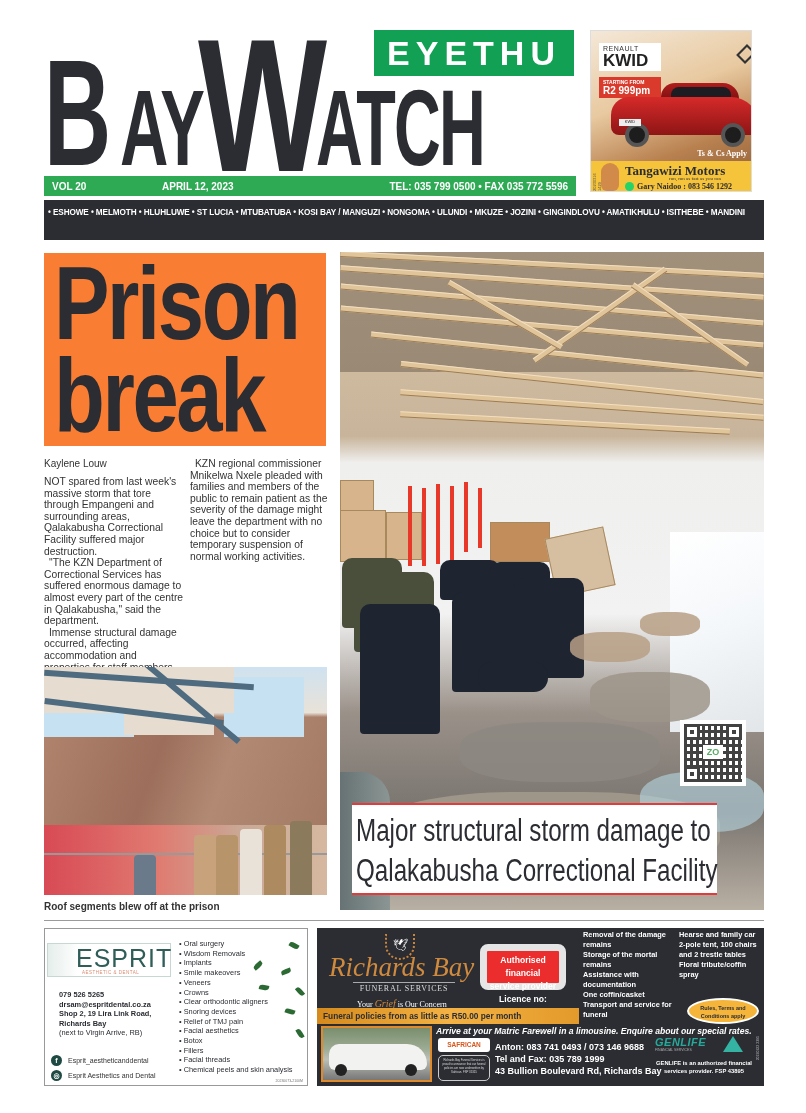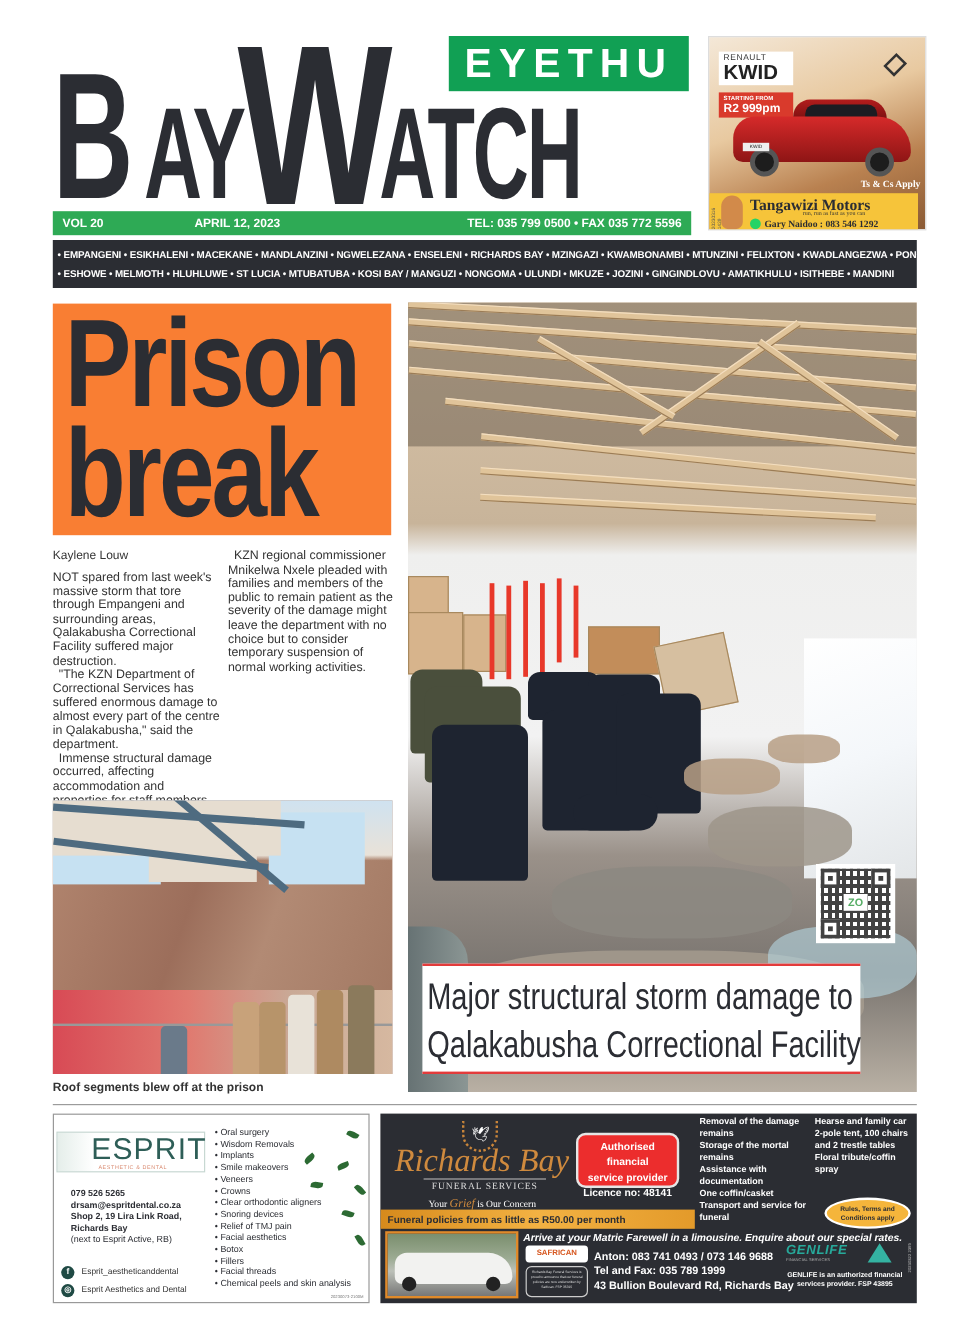--- a/index.html
+++ b/index.html
@@ -13,21 +13,21 @@
   .logo-AY { font-size: 108px; position: absolute; left: 76px; top: 46px; }
   .logo-W { font-size: 190px; position: absolute; left: 154px; top: -18px; transform: scaleX(0.72); }
   .logo-ATCH { font-size: 108px; position: absolute; left: 272px; top: 46px; transform: scaleX(0.6); }
   .eyethu { position: absolute; left: 330px; top: 2px; width: 200px; height: 46px; background: #11a054; color: #ffffff; font-weight: 700; font-size: 34px; letter-spacing: 6px; text-align: center; line-height: 46px; }
   .dateline { position: absolute; left: 0; top: 148px; width: 532px; height: 20px; background: #2eaa55; color: #ffffff; font-size: 10px; font-weight: 700; display: flex; align-items: center; padding: 0 8px; }
   .dateline .vol { width: 110px; }
   .dateline .date { flex: 1; }
   .dateline .tel { text-align: right; }
 
   
-  .kwid-ad { position: absolute; left: 590px; top: 30px; width: 182px; height: 162px; background: linear-gradient(160deg, #f4e8d8 0%, #e8c9a0 40%, #b98150 70%, #8a5a34 100%); overflow: hidden; border: 1px solid #ddd; }
+  .kwid-ad { position: absolute; left: 590px; top: 30px; width: 162px; height: 162px; background: linear-gradient(160deg, #f4e8d8 0%, #e8c9a0 40%, #b98150 70%, #8a5a34 100%); overflow: hidden; border: 1px solid #ddd; }
   .kwid-brand-box { position: absolute; left: 8px; top: 12px; width: 62px; background: #fff; padding: 2px 4px; }
   .kwid-renault { font-size: 7px; color: #333; letter-spacing: 0.5px; }
   .kwid-model { font-size: 17px; font-weight: 700; color: #222; line-height: 1; }
   .kwid-price-box { position: absolute; left: 8px; top: 46px; width: 62px; background: #d93a2c; color: #fff; padding: 2px 4px; }
   .kwid-starting { font-size: 5px; font-weight: 700; }
   .kwid-price { font-size: 10px; font-weight: 700; }
   .kwid-logo { position: absolute; left: 146px; top: 12px; width: 18px; height: 22px; border: 3px solid #333; transform: rotate(45deg) scale(0.7); }
   .kwid-car { position: absolute; left: 20px; top: 52px; width: 150px; height: 66px; }
   .kwid-car .body { position: absolute; left: 0; top: 14px; width: 148px; height: 38px; background: linear-gradient(180deg, #d62a2a, #8e1515); border-radius: 18px 28px 8px 8px; }
   .kwid-car .roof { position: absolute; left: 50px; top: 0; width: 78px; height: 22px; background: linear-gradient(180deg, #b21c1c, #6b0d0d); border-radius: 14px 16px 0 0; }
@@ -116,21 +116,21 @@
 
   
   .funeral { position: absolute; left: 317px; top: 928px; width: 447px; height: 158px; background: #2b2d33; color: #fff; overflow: hidden; }
   .fn-logo { position: absolute; left: 10px; top: 4px; width: 148px; height: 76px; }
   .fn-wreath { position: absolute; left: 58px; top: 2px; width: 30px; height: 26px; border: 2px dotted #c9853a; border-top: none; border-radius: 0 0 20px 20px; }
   .fn-dove { position: absolute; left: 66px; top: 6px; color: #fff; font-size: 12px; }
   .fn-script { position: absolute; left: 2px; top: 20px; font-family: "Liberation Serif", serif; font-style: italic; font-size: 27px; color: #cf8a3e; white-space: nowrap; }
   .fn-services { position: absolute; left: 26px; top: 50px; width: 102px; font-family: "Liberation Serif", serif; font-size: 8px; color: #ddd; letter-spacing: 0.8px; border-top: 1px solid #aaa; padding-top: 1px; text-align: center; }
   .fn-tag { position: absolute; left: 30px; top: 66px; font-family: "Liberation Serif", serif; font-size: 8px; color: #fff; }
   .fn-tag i { color: #cf8a3e; font-size: 10px; }
-  .fn-badge { position: absolute; left: 163px; top: 16px; width: 86px; height: 46px; background: #ec2d2d; border: 2px solid #e5e5e5; border-radius: 8px; font-size: 8.6px; font-weight: 700; line-height: 13px; text-align: center; padding-top: 3px; }
+  .fn-badge { position: absolute; left: 163px; top: 16px; width: 86px; height: 46px; background: #ec2d2d; border: 7px solid #e5e5e5; border-radius: 8px; font-size: 8.6px; font-weight: 700; line-height: 13px; text-align: center; padding-top: 3px; }
   .fn-bar { position: absolute; left: 0; top: 80px; width: 262px; height: 16px; background: linear-gradient(90deg, #d68a1c, #f3b243 50%, #e39a2a); color: #2b2d33; font-size: 8.3px; font-weight: 700; line-height: 16px; padding-left: 6px; white-space: nowrap; }
   .fn-list { position: absolute; top: 2px; font-size: 7.4px; font-weight: 700; line-height: 10px; color: #fff; }
   .fn-list1 { left: 266px; width: 92px; }
   .fn-list2 { left: 362px; width: 84px; }
   .fn-rules { position: absolute; left: 370px; top: 70px; width: 72px; height: 26px; background: #f5b53b; border: 2px solid #fff; border-radius: 50%; color: #2b2d33; font-size: 5.5px; font-weight: 700; text-align: center; line-height: 8px; padding-top: 4px; }
   .fn-farewell { position: absolute; left: 119px; top: 98px; font-size: 8.6px; font-weight: 700; font-style: italic; color: #fff; white-space: nowrap; }
   .fn-limo { position: absolute; left: 4px; top: 98px; width: 111px; height: 56px; border: 2px solid #e08a2a; background: linear-gradient(180deg, #7a8e6d 0%, #9cab93 40%, #bcc0b8 60%, #777 100%); overflow: hidden; }
   .fn-limo .car { position: absolute; left: 6px; top: 16px; width: 98px; height: 26px; background: #f2f2f0; border-radius: 10px 20px 6px 6px; }
   .fn-limo .w1, .fn-limo .w2 { position: absolute; top: 36px; width: 12px; height: 12px; border-radius: 50%; background: #222; }
   .fn-limo .w1 { left: 12px; } .fn-limo .w2 { left: 82px; }
@@ -185,21 +185,20 @@
     <div class="kwid-slogan">run, run as fast as you can</div>
     <div class="kwid-contact">
       <span class="wa-icon"></span>
       <span>Gary Naidoo : 083 546 1292</span>
     </div>
   </div>
   <div class="kwid-code">20230316 1429</div>
 </div>
 
 <div class="towns">
-  <div>• EMPANGENI • ESIKHALENI • MACEKANE • MANDLANZINI • NGWELEZANA • ENSELENI • RICHARDS BAY • MZINGAZI • KWAMBONAMBI •  MTUNZINI • FELIXTON • KWADLANGEZWA • PONGOLA</div>
   <div>• ESHOWE • MELMOTH • HLUHLUWE • ST LUCIA • MTUBATUBA • KOSI BAY / MANGUZI • NONGOMA • ULUNDI • MKUZE • JOZINI • GINGINDLOVU • AMATIKHULU • ISITHEBE • MANDINI</div>
 </div>
 
 <div class="headline">
   <span>Prison</span>
   <span>break</span>
 </div>
 
 <div class="byline">Kaylene Louw</div>
 <div class="col col1">
@@ -292,21 +291,21 @@
 <div class="esprit">
   <div class="esprit-logo">
     <div class="esprit-name">ESPRIT</div>
     <div class="esprit-sub">AESTHETIC &amp; DENTAL</div>
   </div>
   <div class="esprit-contact">
     <div class="b">079 526 5265</div>
     <div class="b">drsam@espritdental.co.za</div>
     <div class="b">Shop 2, 19 Lira Link Road,</div>
     <div class="b">Richards Bay</div>
-    <div>(next to Esprit Active, RB)</div>
+    <div>(next to Virgin Arrive, RB)</div>
   </div>
   <div class="esprit-social">
     <div>
         <span class="soc-icon">f</span>
         <span>Esprit_aestheticanddental</span>
       </div>
     <div>
         <span class="soc-icon">◎</span>
         <span>Esprit Aesthetics and Dental</span>
       </div>

